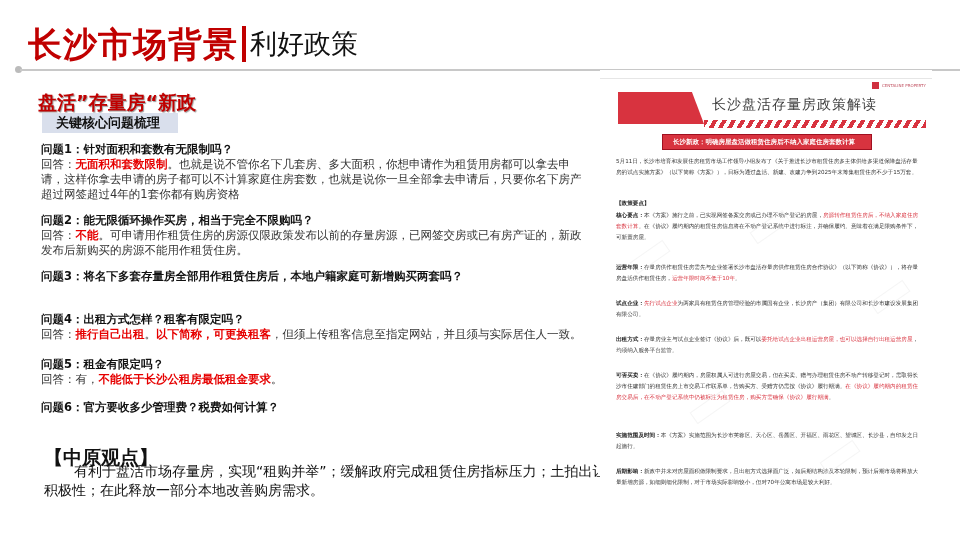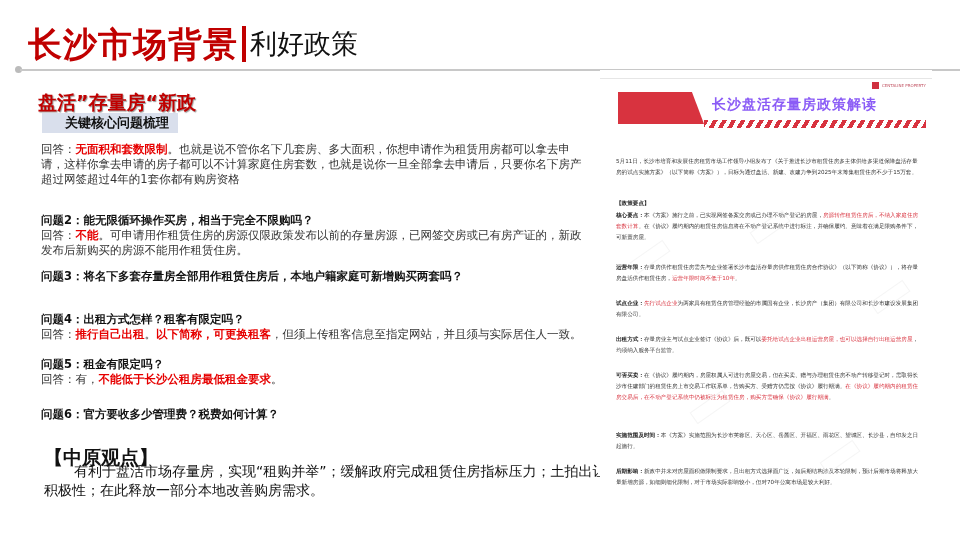--- a/index.html
+++ b/index.html
@@ -7,38 +7,38 @@
   body { position:relative; font-family:"DejaVu Sans", "Liberation Sans", sans-serif; color:#222; }
 
   .title-wrap { position:absolute; left:28px; top:16px; height:50px; display:flex; align-items:flex-end; }
   .title-main { color:#c00000; font-size:34px; font-weight:bold; letter-spacing:1px; line-height:44px; }
   .title-bar { display:inline-block; width:4px; height:36px; background:#c00000; margin:0 4px 4px 4px; }
   .title-sub { color:#111; font-size:27px; line-height:44px; }
   .title-rule { position:absolute; left:20px; right:0; top:69px; height:2px; background:#c8c8c8; }
   .title-dot { position:absolute; left:15px; top:66px; width:7px; height:7px; border-radius:50%; background:#bbb; }
 
   .subhead { position:absolute; left:38px; top:90px; color:#c00000; font-size:19px; font-weight:bold; text-shadow:1px 1px 1px #999; }
-  .tagbox { position:absolute; left:42px; top:113px; width:136px; height:20px; background:#d9dfec; color:#111; font-size:13px; font-weight:bold; padding-left:23px; line-height:20px; }
+  .tagbox { position:absolute; left:42px; top:113px; width:136px; height:20px; background:#d9dfec; color:#111; font-size:13px; font-weight:bold; padding-left:14px; line-height:20px; }
 
   .qa { position:absolute; left:41px; width:548px; font-size:11.5px; line-height:15px; }
   .qa .q { font-weight:bold; color:#111; }
   .qa .a { color:#333; }
   .qa .hl { color:#e60000; font-weight:bold; }
 
   .view-head { position:absolute; left:44px; top:445px; font-size:19px; font-weight:bold; color:#111; }
   .view-body { position:absolute; left:44px; top:462px; width:870px; font-size:14px; line-height:19px; color:#111; text-indent:30px; }
 
   
   .doc { position:absolute; left:600px; top:70px; width:332px; height:448px; background:#fff; overflow:hidden; }
   .doc-topline { position:absolute; left:0; right:0; top:8px; height:1px; background:#e6e6e6; }
   .doc-logo { position:absolute; right:6px; top:12px; display:flex; align-items:center; gap:3px; }
   .doc-logo .sq { width:7px; height:7px; background:#d03040; }
   .doc-logo .txt { font-size:4px; color:#c05060; line-height:4px; }
   .doc-banner { position:absolute; left:18px; top:22px; width:86px; height:32px; background:#d8333f; clip-path:polygon(0 0, 86% 0, 100% 100%, 0 100%); }
-  .doc-title { position:absolute; left:112px; top:26px; font-size:14px; font-weight:bold; color:#8b5cf6; letter-spacing:1px; }
+  .doc-title { position:absolute; left:112px; top:26px; font-size:14px; font-weight:normal; color:#404040; letter-spacing:1px; }
   .doc-stripe { position:absolute; left:104px; top:50px; width:222px; height:8px;
       background:repeating-linear-gradient(120deg, #d8333f 0 4px, #ffffff 4px 8px); }
   .doc-redbox { position:absolute; left:62px; top:64px; width:210px; height:16px; background:#d8333f; border:1px solid #a01020; color:#fff; font-size:6.5px; line-height:14px; padding-left:10px; font-weight:bold; white-space:nowrap; overflow:hidden; }
   .doc-p { position:absolute; left:16px; width:304px; font-size:5.6px; line-height:11px; color:#333; }
   .doc-p b { color:#222; }
   .doc-p .r { color:#d8333f; }
   .wm { position:absolute; width:40px; height:14px; border:1px solid #eee; transform:rotate(-35deg); opacity:0.6; }
 </style>
 </head>
 <body>
@@ -48,20 +48,21 @@
   <span class="title-bar"></span>
   <span class="title-sub">利好政策</span>
 </div>
 <div class="title-dot"></div>
 <div class="title-rule"></div>
 
 <div class="subhead">盘活”存量房“新政</div>
 <div class="tagbox">关键核心问题梳理</div>
 
 <div class="qa" style="top:142px;">
+  <div class="q">问题1：针对面积和套数有无限制吗？</div>
   <div class="a"><span>回答：</span><span class="hl">无面积和套数限制</span><span>。也就是说不管你名下几套房、多大面积，你想申请作为租赁用房都可以拿去申请，这样你拿去申请的房子都可以不计算家庭住房套数，也就是说你一旦全部拿去申请后，只要你名下房产超过网签超过4年的1套你都有购房资格</span></div>
 </div>
 
 <div class="qa" style="top:213px;">
   <div class="q">问题2：能无限循环操作买房，相当于完全不限购吗？</div>
   <div class="a"><span>回答：</span><span class="hl">不能</span><span>。可申请用作租赁住房的房源仅限政策发布以前的存量房源，已网签交房或已有房产证的，新政发布后新购买的房源不能用作租赁住房。</span></div>
 </div>
 
 <div class="qa" style="top:269px;">
   <div class="q">问题3：将名下多套存量房全部用作租赁住房后，本地户籍家庭可新增购买两套吗？</div>
@@ -70,36 +71,37 @@
 <div class="qa" style="top:312px;">
   <div class="q">问题4：出租方式怎样？租客有限定吗？</div>
   <div class="a"><span>回答：</span><span class="hl">推行自己出租</span><span>。</span><span class="hl">以下简称，可更换租客</span><span>，但须上传租客信息至指定网站，并且须与实际居住人一致。</span></div>
 </div>
 
 <div class="qa" style="top:357px;">
   <div class="q">问题5：租金有限定吗？</div>
   <div class="a"><span>回答：有，</span><span class="hl">不能低于长沙公租房最低租金要求</span><span>。</span></div>
 </div>
 
-<div class="qa" style="top:400px;margin-top:7px;">
+<div class="qa" style="top:400px;">
   <div class="q">问题6：官方要收多少管理费？税费如何计算？</div>
 </div>
 
 <div class="view-head">【中原观点】</div>
 <div class="view-body">有利于盘活市场存量房，实现“租购并举”；缓解政府完成租赁住房指标压力；土拍出让条件中配建租赁住房比例可减少，提 高房企拿地积极性；在此释放一部分本地改善购房需求。</div>
 
 <div class="doc">
   <div class="doc-topline"></div>
   <div class="doc-logo">
     <span class="sq"></span>
     <span class="txt">CENTALINE PROPERTY</span>
   </div>
   <div class="doc-banner"></div>
   <div class="doc-title">长沙盘活存量房政策解读</div>
   <div class="doc-stripe"></div>
+  <div class="doc-redbox">长沙新政：明确房屋盘活做租赁住房后不纳入家庭住房套数计算</div>
 
   <div class="doc-p" style="top:86px;">5月11日，长沙市培育和发展住房租赁市场工作领导小组发布了《关于推进长沙市租赁住房多主体供给多渠道保障盘活存量房的试点实施方案》（以下简称《方案》），目标为通过盘活、新建、改建力争到2025年末筹集租赁住房不少于15万套。</div>
   <div class="doc-p" style="top:128px;font-weight:bold;color:#222;">【政策要点】</div>
 
   <div class="doc-p" style="top:140px;"><b>核心要点：</b><span>本《方案》施行之前，已实现网签备案交房或已办理不动产登记的房屋，</span><span class="r">房源转作租赁住房后，不纳入家庭住房套数计算</span><span>。在《协议》履约期内的租赁住房信息将在不动产登记系统中进行标注，并确保履约。意味着在满足限购条件下，可新置房屋。</span></div>
 
   <div class="doc-p" style="top:192px;"><b>运营年限：</b><span>存量房供作租赁住房需先与企业签署长沙市盘活存量房供作租赁住房合作协议》（以下简称《协议》），将存量房盘活供作租赁住房，</span><span class="r">运营年限时间不低于10年</span><span>。</span></div>
 
   <div class="doc-p" style="top:228px;"><b>试点企业：</b><span></span><span class="r">先行试点企业</span><span>为两家具有租赁住房管理经验的市属国有企业，长沙房产（集团）有限公司和长沙市建设发展集团有限公司。</span></div>
 

